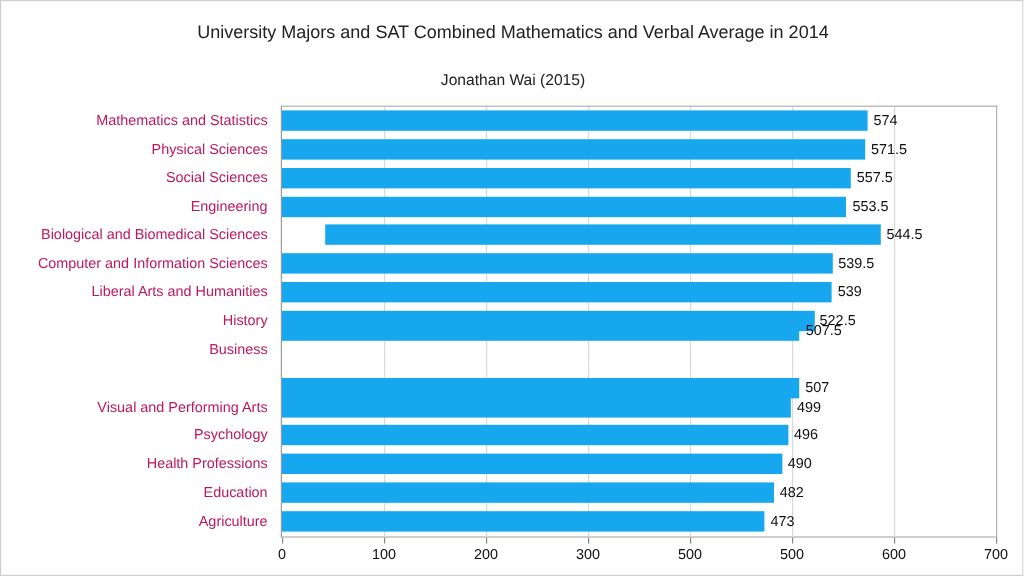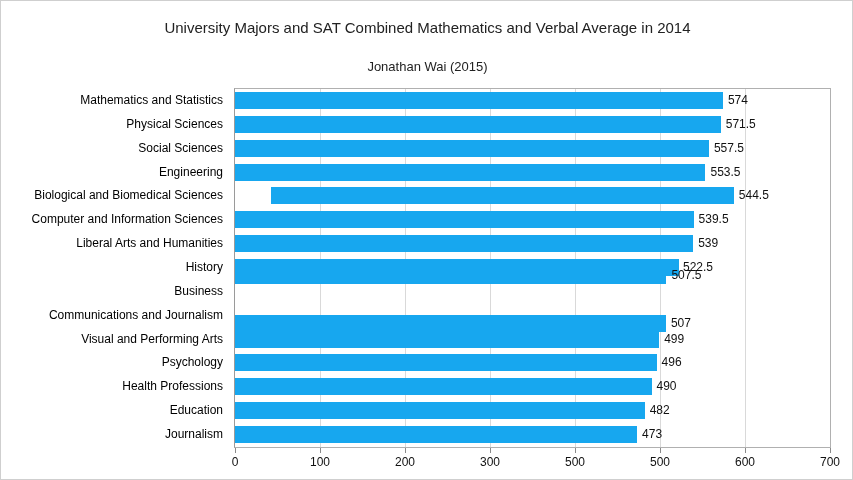--- a/index.html
+++ b/index.html
@@ -98,21 +98,21 @@
     top: 87px;
     width: 228px;
     height: 360px;
   }
   .y-label {
     position: absolute;
     right: 6px;
     height: 24px;
     line-height: 24px;
     font-size: 12px;
-    color: #000000;
+    color: #be185d;
     text-align: right;
     white-space: nowrap;
   }
 
   
   .x-axis {
     position: absolute;
     left: 233px;
     top: 447px;
     width: 597px;
@@ -145,26 +145,25 @@
   <div class="y-labels" id="y-labels">
       <div class="y-label" style="top: -0.0666666px;">Mathematics and Statistics</div>
       <div class="y-label" style="top: 23.8px;">Physical Sciences</div>
       <div class="y-label" style="top: 47.6667px;">Social Sciences</div>
       <div class="y-label" style="top: 71.5333px;">Engineering</div>
       <div class="y-label" style="top: 119.267px;">Computer and Information Sciences</div>
       <div class="y-label" style="top: 95.4px;">Biological and Biomedical Sciences</div>
       <div class="y-label" style="top: 143.133px;">Liberal Arts and Humanities</div>
       <div class="y-label" style="top: 167px;">History</div>
       <div class="y-label" style="top: 190.867px;">Business</div>
-      <div class="y-label" style="top: 214.733px;">Communications and Journalism</div>
       <div class="y-label" style="top: 238.6px;">Visual and Performing Arts</div>
       <div class="y-label" style="top: 262.467px;">Psychology</div>
       <div class="y-label" style="top: 286.333px;">Health Professions</div>
       <div class="y-label" style="top: 310.2px;">Education</div>
-      <div class="y-label" style="top: 334.067px;">Journalism</div>
+      <div class="y-label" style="top: 334.067px;">Agriculture</div>
     </div>
 
   <div class="plot-area" id="plot-area">
     <div id="gridlines">
         <div class="gridline" style="left: 85px;"></div>
         <div class="gridline" style="left: 170px;"></div>
         <div class="gridline" style="left: 255px;"></div>
         <div class="gridline" style="left: 340px;"></div>
         <div class="gridline" style="left: 425px;"></div>
         <div class="gridline" style="left: 510px;"></div>

